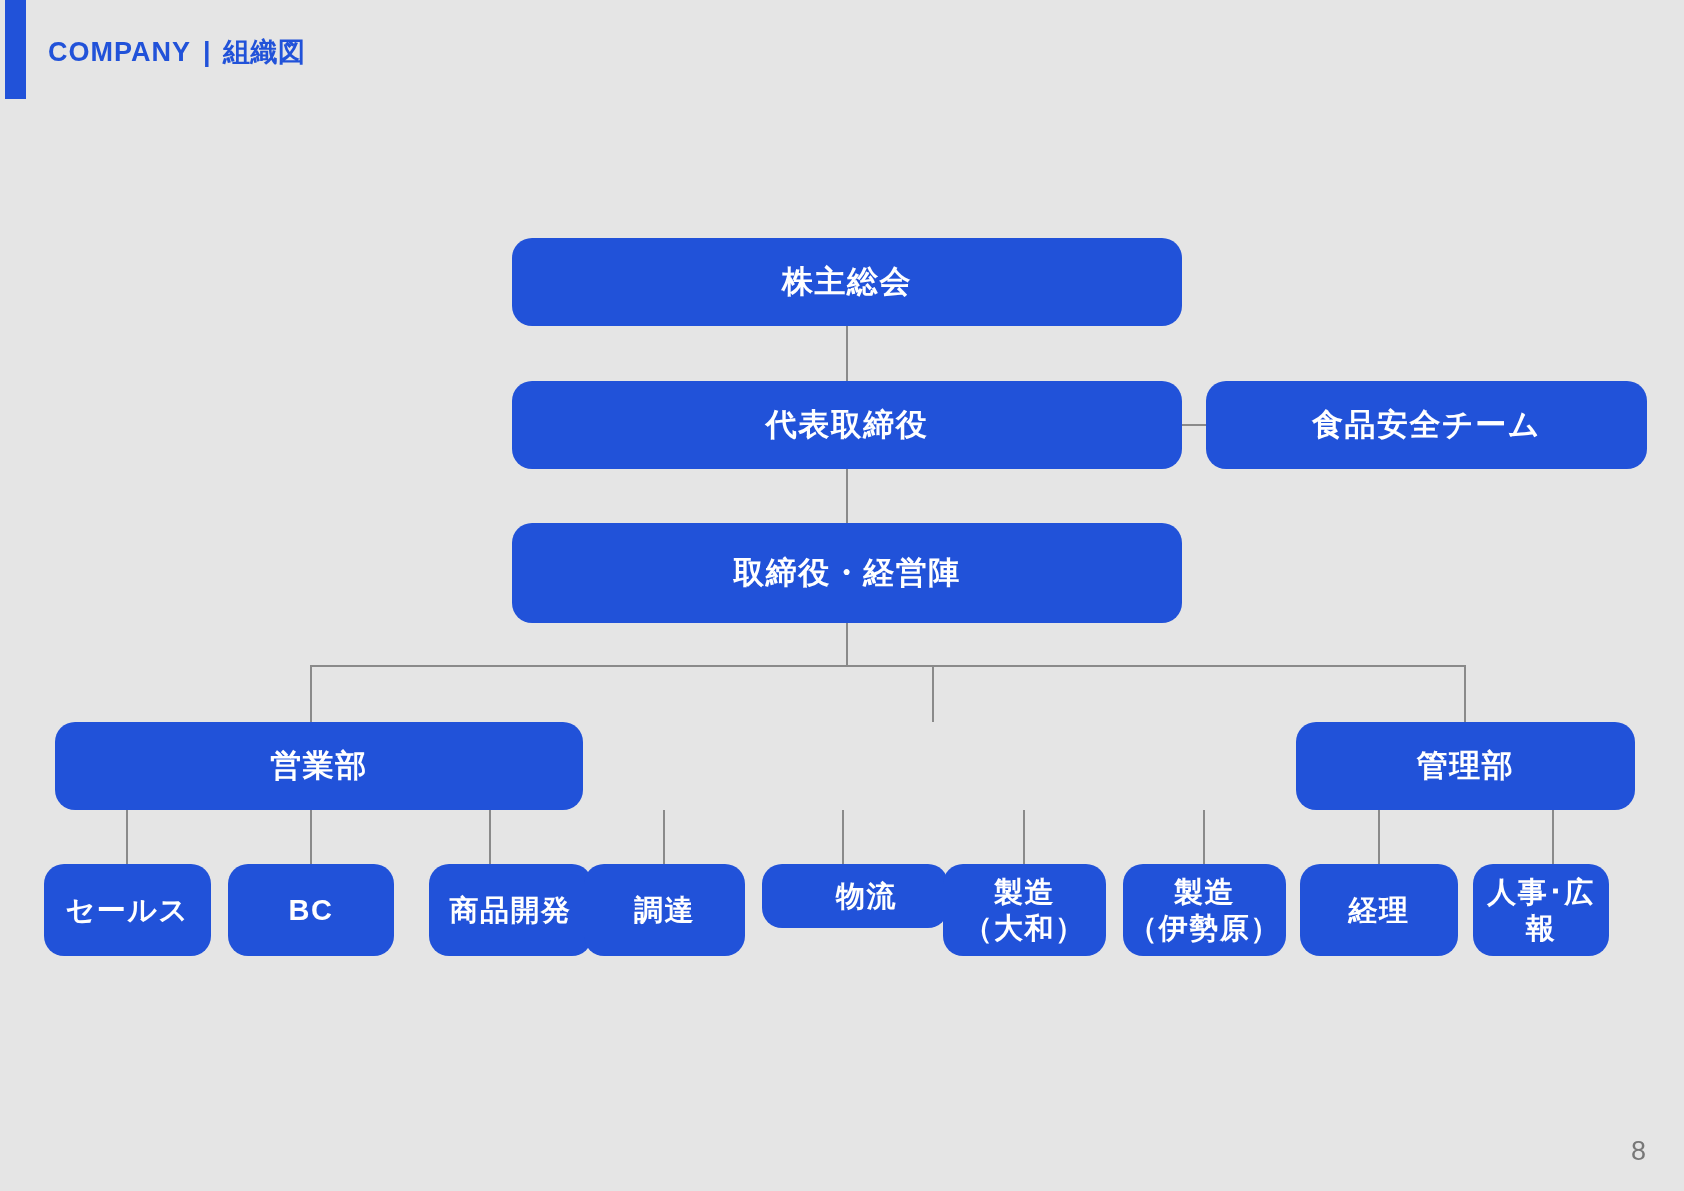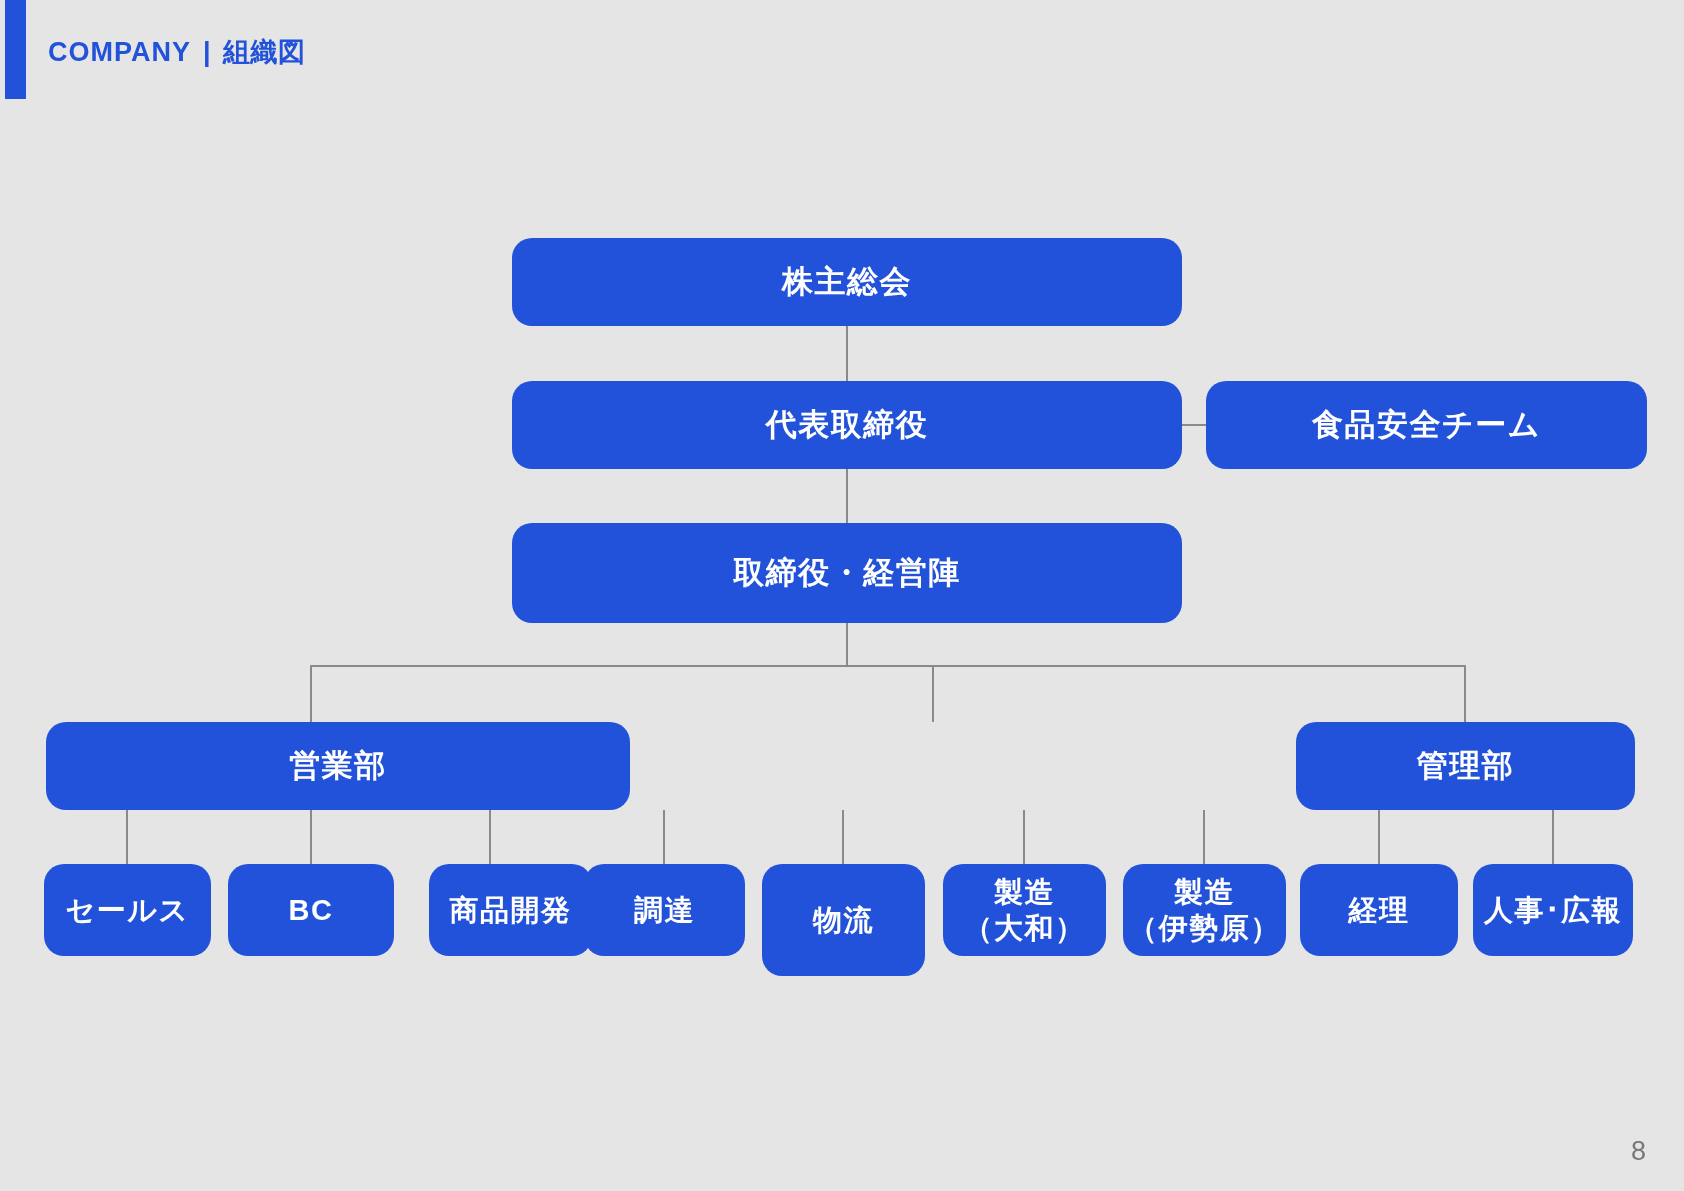--- a/index.html
+++ b/index.html
@@ -97,51 +97,51 @@
     </div>
   <div class="node lg" style="left:512px; top:381px; width:670px; height:88px;">
       <div>代表取締役</div>
     </div>
   <div class="node lg" style="left:1206px; top:381px; width:441px; height:88px;">
       <div>食品安全チーム</div>
     </div>
   <div class="node lg" style="left:512px; top:523px; width:670px; height:100px;">
       <div>取締役・経営陣</div>
     </div>
-  <div class="node lg" style="left:46px; top:722px; width:584px; height:88px;">
+  <div class="node lg" style="left:55px; top:722px; width:528px; height:88px;">
       <div>営業部</div>
     </div>
   <div class="node lg" style="left:1296px; top:722px; width:339px; height:88px;">
       <div>管理部</div>
     </div>
   <div class="node sm" style="left:44px; top:864px; width:167px; height:92px;">
       <div>セールス</div>
     </div>
   <div class="node sm" style="left:228px; top:864px; width:166px; height:92px;">
       <div>BC</div>
     </div>
   <div class="node sm" style="left:409px; top:864px; width:163px; height:92px;margin-left:20px;">
       <div>商品開発</div>
     </div>
   <div class="node sm" style="left:584px; top:864px; width:161px; height:92px;">
       <div>調達</div>
     </div>
-  <div class="node sm" style="left:762px; top:864px; width:163px; height:112px;">
+  <div class="node sm" style="left:762px; top:864px; width:163px; height:64px;padding-left:23px;">
       <div>物流</div>
     </div>
   <div class="node sm" style="left:943px; top:864px; width:163px; height:92px;">
       <div>製造</div>
       <div>（大和）</div>
     </div>
   <div class="node sm" style="left:1123px; top:864px; width:163px; height:92px;">
       <div>製造</div>
       <div>（伊勢原）</div>
     </div>
   <div class="node sm" style="left:1300px; top:864px; width:158px; height:92px;">
       <div>経理</div>
     </div>
-  <div class="node sm" style="left:1473px; top:864px; width:160px; height:92px;">
+  <div class="node sm" style="left:1473px; top:864px; width:136px; height:92px;">
       <div>人事･広報</div>
     </div>
 
   <div class="page-number">8</div>
 
 </div>
 
 </body></html>

